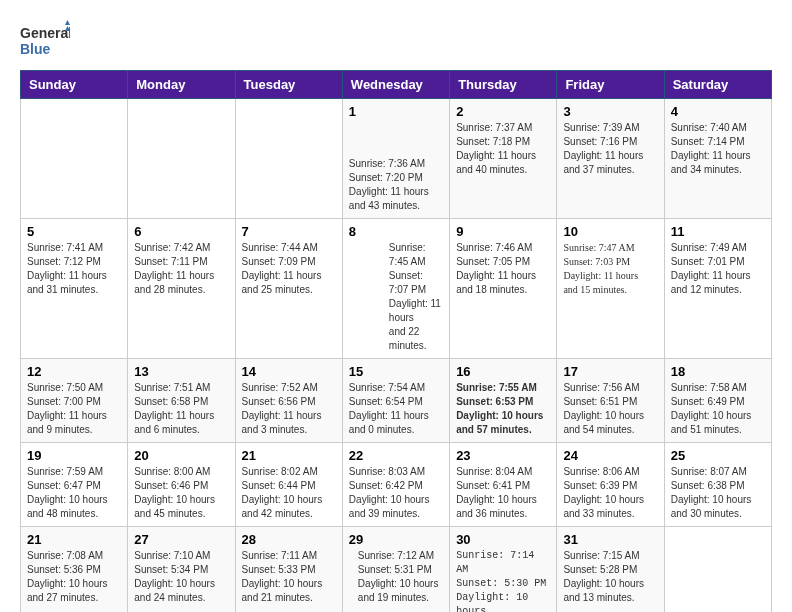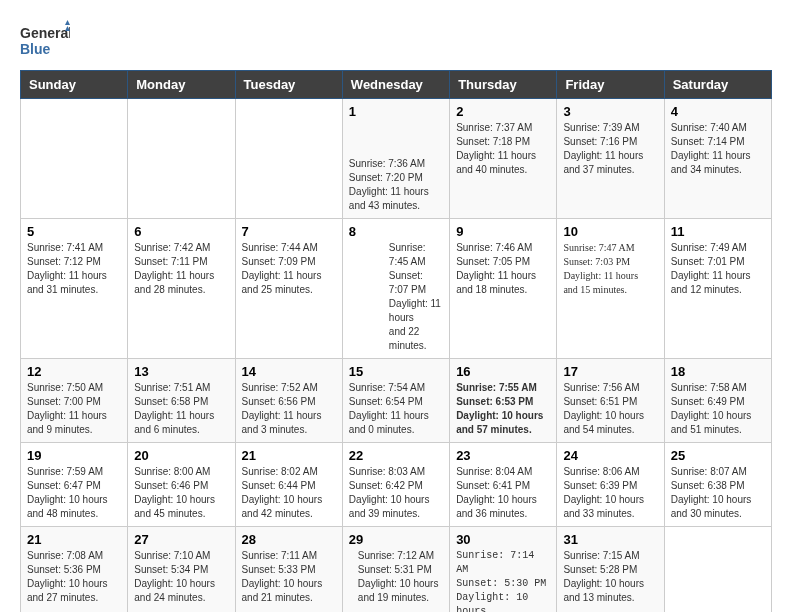--- a/index.html
+++ b/index.html
@@ -31,21 +31,21 @@
     .subtitle {
       font-size: 14px;
       color: #555;
     }
     table {
       width: 100%;
       border-collapse: collapse;
       font-size: 11px;
     }
     thead tr th {
-      background-color: #404040;
+      background-color: #4c1d95;
       color: #fff;
       text-align: left;
       padding: 6px 8px;
       font-size: 13px;
       font-weight: bold;
       border: 1px solid #2b5580;
     }
     tbody tr td {
       border: 1px solid #ccc;
       vertical-align: top;

